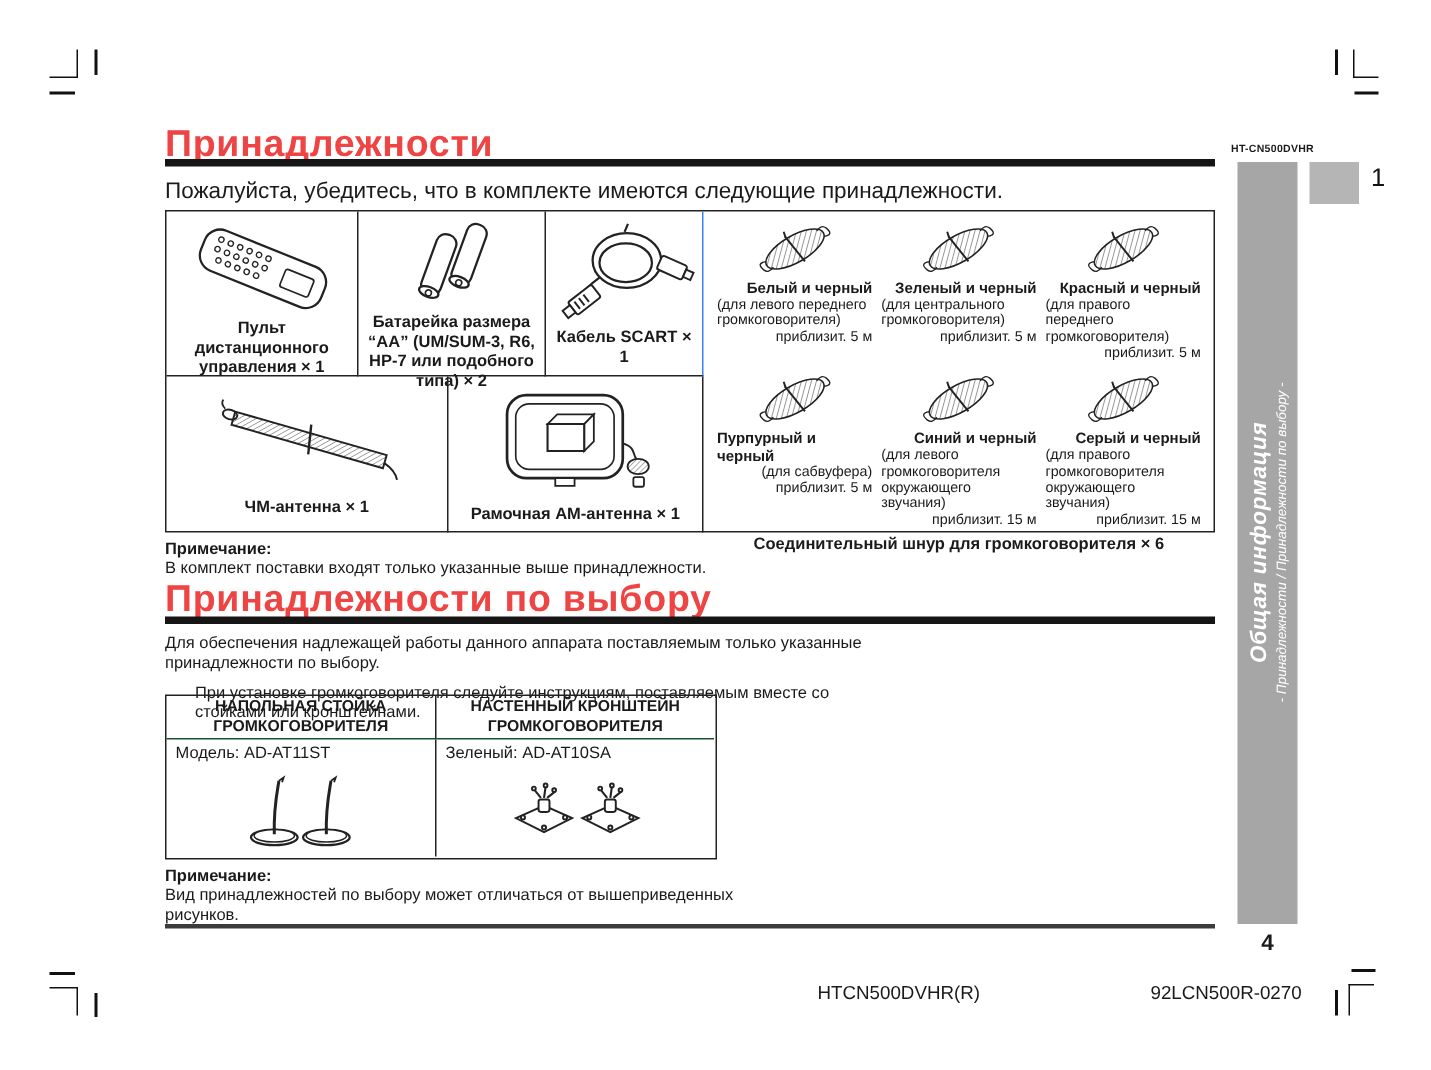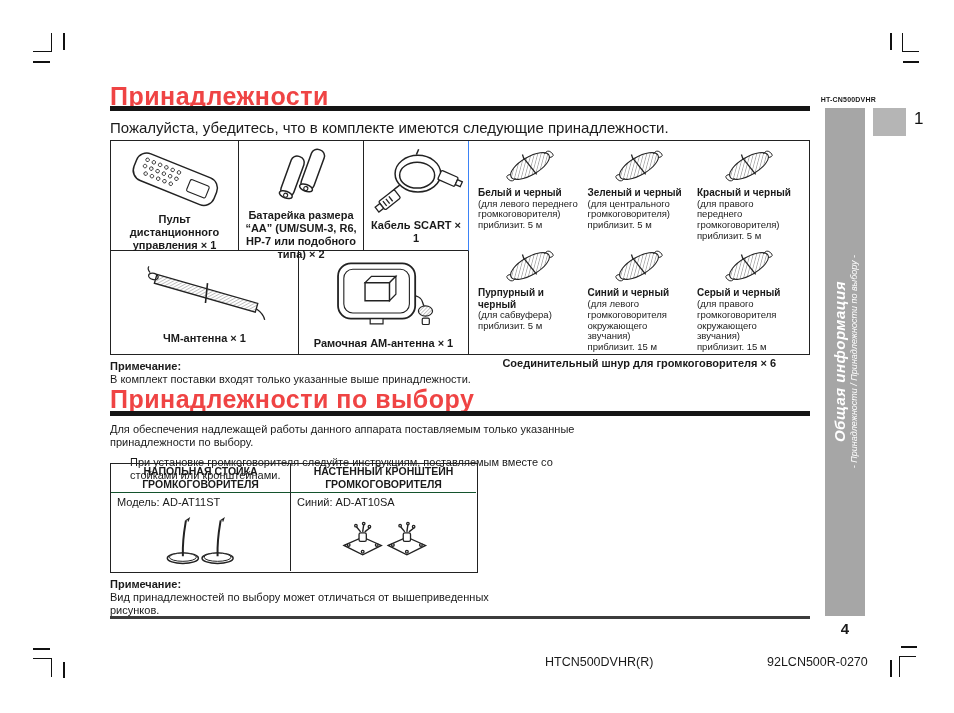--- a/index.html
+++ b/index.html
@@ -33,21 +33,21 @@
   .table1{position:absolute;left:110px;top:140px;width:700px;height:215px;border:1.5px solid #222;}
   .cell{position:absolute;display:flex;flex-direction:column;align-items:center;justify-content:space-between;padding:6px 4px 5px;}
   .cell .lbl{font-size:11px;font-weight:bold;text-align:center;line-height:1.18;}
   .c-remote {left:0;   top:0;    width:128px;height:110px;border-right:1px solid #222;border-bottom:1px solid #222;}
   .c-batt   {left:128px;top:0;   width:125px;height:110px;border-right:1px solid #222;border-bottom:1px solid #222;}
   .c-scart  {left:253px;top:0;   width:105px;height:110px;border-right:1px solid #3b82f6;border-bottom:1px solid #222;}
   .c-fm     {left:0;   top:110px;width:188px;height:103.5px;border-right:1px solid #222;justify-content:center;}
   .c-am     {left:188px;top:110px;width:170px;height:103.5px;border-right:1px solid #222;}
   .c-cables {left:358px;top:0;   width:340.5px;height:212.5px;display:block;padding:4px 6px;}
   .cable-row{display:flex;}
-  .cable-col{width:33.33%;padding:0 3px;display:flex;flex-direction:column;align-items:flex-start;}
+  .cable-col{width:33.33%;padding:0 3px;display:flex;flex-direction:column;align-items:flex-end;}
   .cable-col svg{align-self:center;}
   .cable-name{font-size:10px;font-weight:bold;line-height:1.15;}
   .cable-desc,.cable-len{font-size:9.5px;line-height:1.15;}
   .cables-caption{margin-top:4px;text-align:center;font-size:11px;font-weight:bold;}
 
   
   .note{position:absolute;left:110px;width:470px;font-size:11px;line-height:1.18;}
   .note b{display:block;}
 
   .para{position:absolute;left:110px;width:468px;font-size:11px;line-height:1.2;}
@@ -311,21 +311,21 @@
           <path d="M45 93 C 44 60, 48 42, 51 24" fill="none" stroke-width="2"></path>
           <path d="M51 24 l 6 -4 l -2 6" stroke-width="1.2"></path>
           <ellipse cx="112" cy="97" rx="30" ry="10"></ellipse>
             <ellipse cx="112" cy="95" rx="26" ry="8" stroke-width="1"></ellipse>
           <path d="M112 93 C 111 60, 115 42, 118 24" fill="none" stroke-width="2"></path>
           <path d="M118 24 l 6 -4 l -2 6" stroke-width="1.2"></path>
         </g>
       </svg>
     </div>
     <div class="t2-body t2-b2">
-      <div>Синий: AD-AT10SA</div>
+      <div>Зеленый: AD-AT10SA</div>
       <svg class="art" width="132" height="52" viewBox="0 0 170 100">
         <g fill="#fff" stroke="#222" stroke-width="1.3">
           <g>
             <polygon points="8,72 44,56 80,72 44,90"></polygon>
             <circle cx="17" cy="71" r="2.6"></circle>
               <circle cx="44" cy="61" r="2.6"></circle>
               <circle cx="71" cy="71" r="2.6"></circle>
               <circle cx="44" cy="84" r="2.6"></circle>
             <rect x="37" y="48" width="14" height="16" rx="3"></rect>
             <path d="M40 46 l -8 -10 m 12 10 l 2 -14 m 2 14 l 10 -8" stroke-width="1.4"></path>

